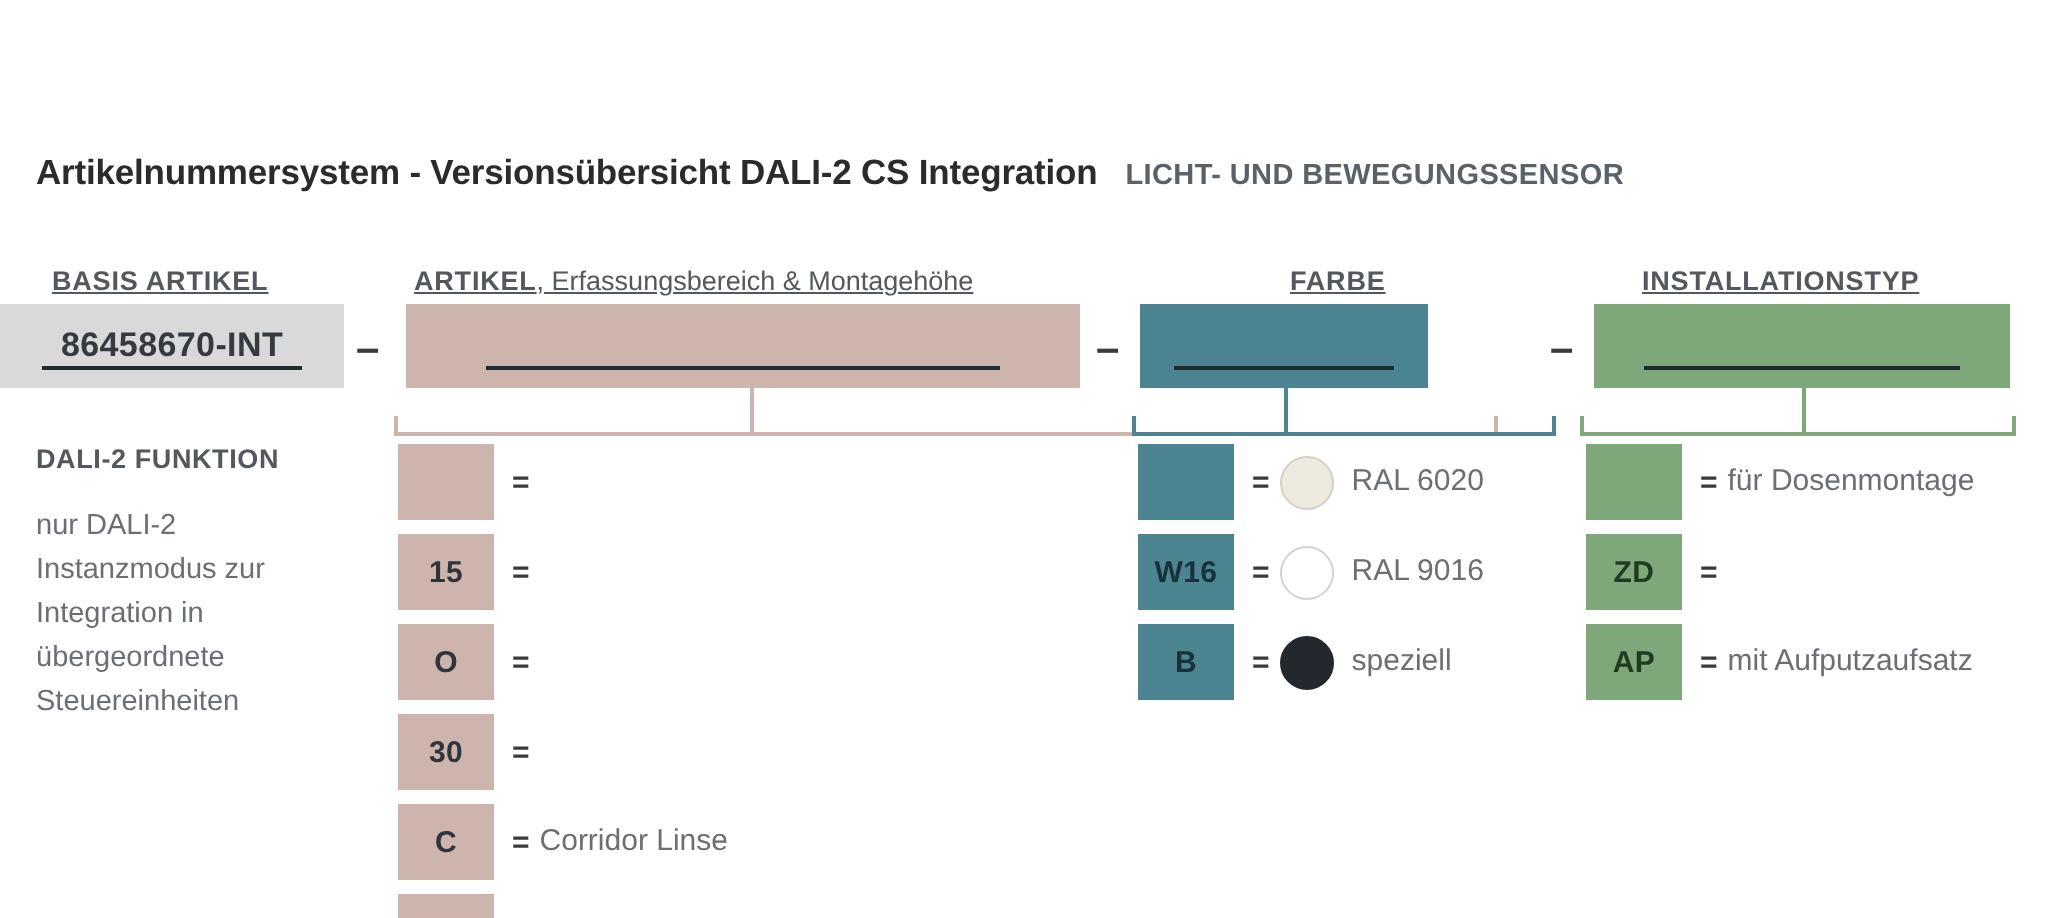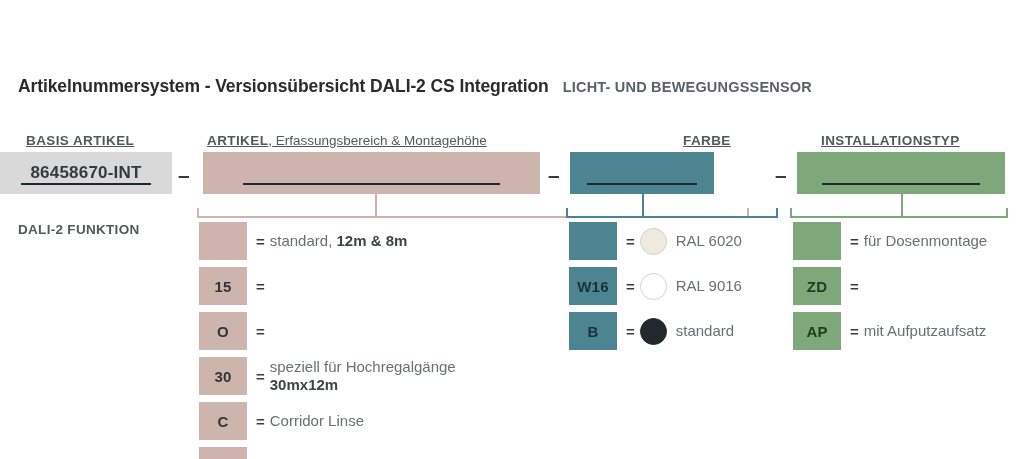--- a/index.html
+++ b/index.html
@@ -26,21 +26,21 @@
   }
 
   
   .col-head {
     position: absolute; font-size: 13.5px; font-weight: bold;
     color: #53585f; letter-spacing: 0.4px; white-space: nowrap; text-decoration: underline;
   }
   .col-head .reg { font-weight: normal; letter-spacing: 0; }
   #head-basis  { left: 26px;  top: 97px; }
   #head-sensor { left: 207px; top: 97px; }
-  #head-farbe  { left: 683px; top: 97px; }
+  #head-farbe  { left: 645px; top: 97px; }
   #head-inst   { left: 821px; top: 97px; }
 
   
   .block {
     position: absolute; top: 116px; height: 42px;
   }
   .block .rule {
     position: absolute; left: 12%; right: 12%; bottom: 9px;
     height: 2px; background: #1d2a2e;
   }
@@ -169,40 +169,38 @@
     <span class="tick-r" style="background:#4c8491"></span>
   </div>
   <div class="bracket" id="bracket-inst">
     <span class="stem" style="background:#7fa87a"></span>
     <span class="hbar" style="background:#7fa87a"></span>
     <span class="tick-l" style="background:#7fa87a"></span>
     <span class="tick-r" style="background:#7fa87a"></span>
   </div>
 
   <div id="dali-title">DALI-2 FUNKTION</div>
+  <div id="dali-body">nur DALI-2 Instanzmodus zur Integration in übergeordnete Steuereinheiten</div>
 
   <div class="legend" id="legend-sensor">
       <div class="lrow">
         <div class="chip chip-rose"></div>
         <span class="eq">=</span>
-        <span class="ltext">standard, <b>12m &amp; 8m</b></span>
       </div>
       <div class="lrow">
         <div class="chip chip-rose">15</div>
         <span class="eq">=</span>
       </div>
       <div class="lrow">
         <div class="chip chip-rose">O</div>
         <span class="eq">=</span>
       </div>
       <div class="lrow">
         <div class="chip chip-rose">30</div>
         <span class="eq">=</span>
-        <span class="ltext">speziell für Hochregalgänge
-<b>30mx12m</b></span>
       </div>
       <div class="lrow">
         <div class="chip chip-rose">C</div>
         <span class="eq">=</span>
         <span class="ltext">Corridor Linse</span>
       </div>
       <div class="lrow">
         <div class="chip chip-rose">F</div>
         <span class="eq">=</span>
         <span class="ltext">Flat Linse</span>
@@ -218,21 +216,21 @@
       <div class="lrow">
         <div class="chip chip-teal">W16</div>
         <span class="eq">=</span>
         <span class="dot dot-9016"></span>
         <span class="ltext">RAL 9016</span>
       </div>
       <div class="lrow">
         <div class="chip chip-teal">B</div>
         <span class="eq">=</span>
         <span class="dot dot-black"></span>
-        <span class="ltext">standard</span>
+        <span class="ltext">speziell</span>
       </div>
     </div>
   <div class="legend" id="legend-inst">
       <div class="lrow">
         <div class="chip chip-green"></div>
         <span class="eq">=</span>
         <span class="ltext">für Dosenmontage</span>
       </div>
       <div class="lrow">
         <div class="chip chip-green">ZD</div>

